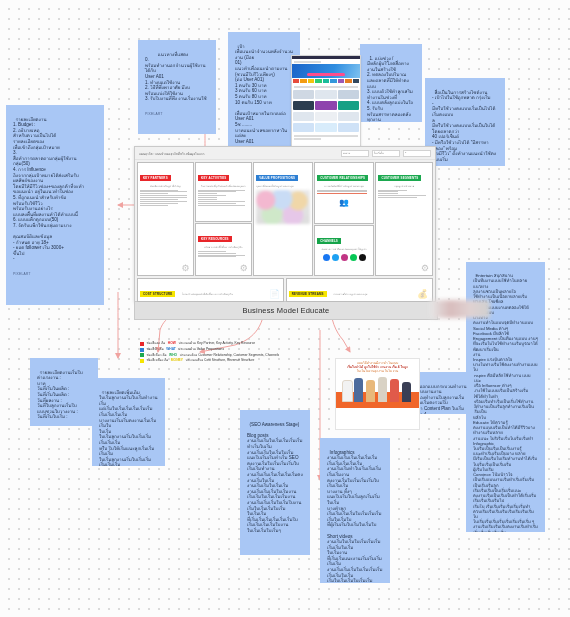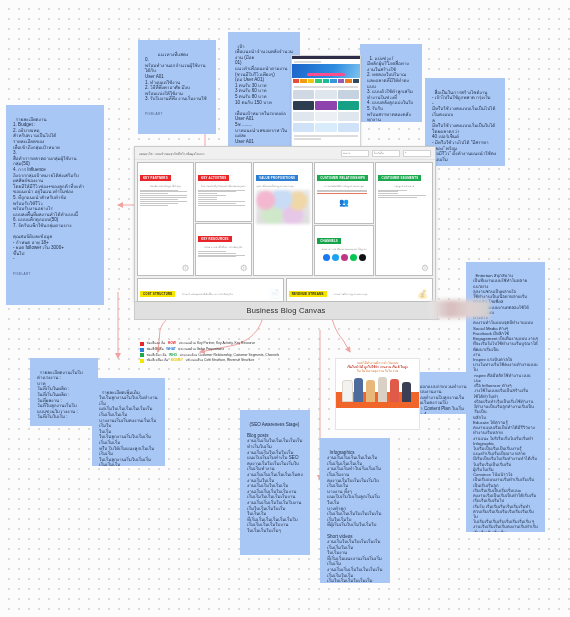--- a/index.html
+++ b/index.html
@@ -486,21 +486,21 @@
       <span style="font-size:2.4px;color:#888;margin-left:2px;">กระแสรายได้จากลูกค้าแต่ละกลุ่ม</span>
       <div class="lines">
         <div class="ln l"></div>
       </div>
       <div class="wm">💰</div>
     </div>
   </div>
 </div>
 
 <div class="bmc-title" style="position:absolute;left:134px;top:302px;width:302px;">
-  <span>Business Blog Canvas</span>
+  <span>Business Model Educate</span>
 </div>
 
 <div class="legend" style="left:140px;top:341px;width:200px;">
   <div class="row">
     <span class="sw" style="background:#e8262a"></span>
     <span>ช่องสีแดง คือ</span>
     <span class="kw red">HOW</span>
     <span>ประกอบด้วย Key Partner, Key Activity, Key Resource</span>
   </div>
   <div class="row">

